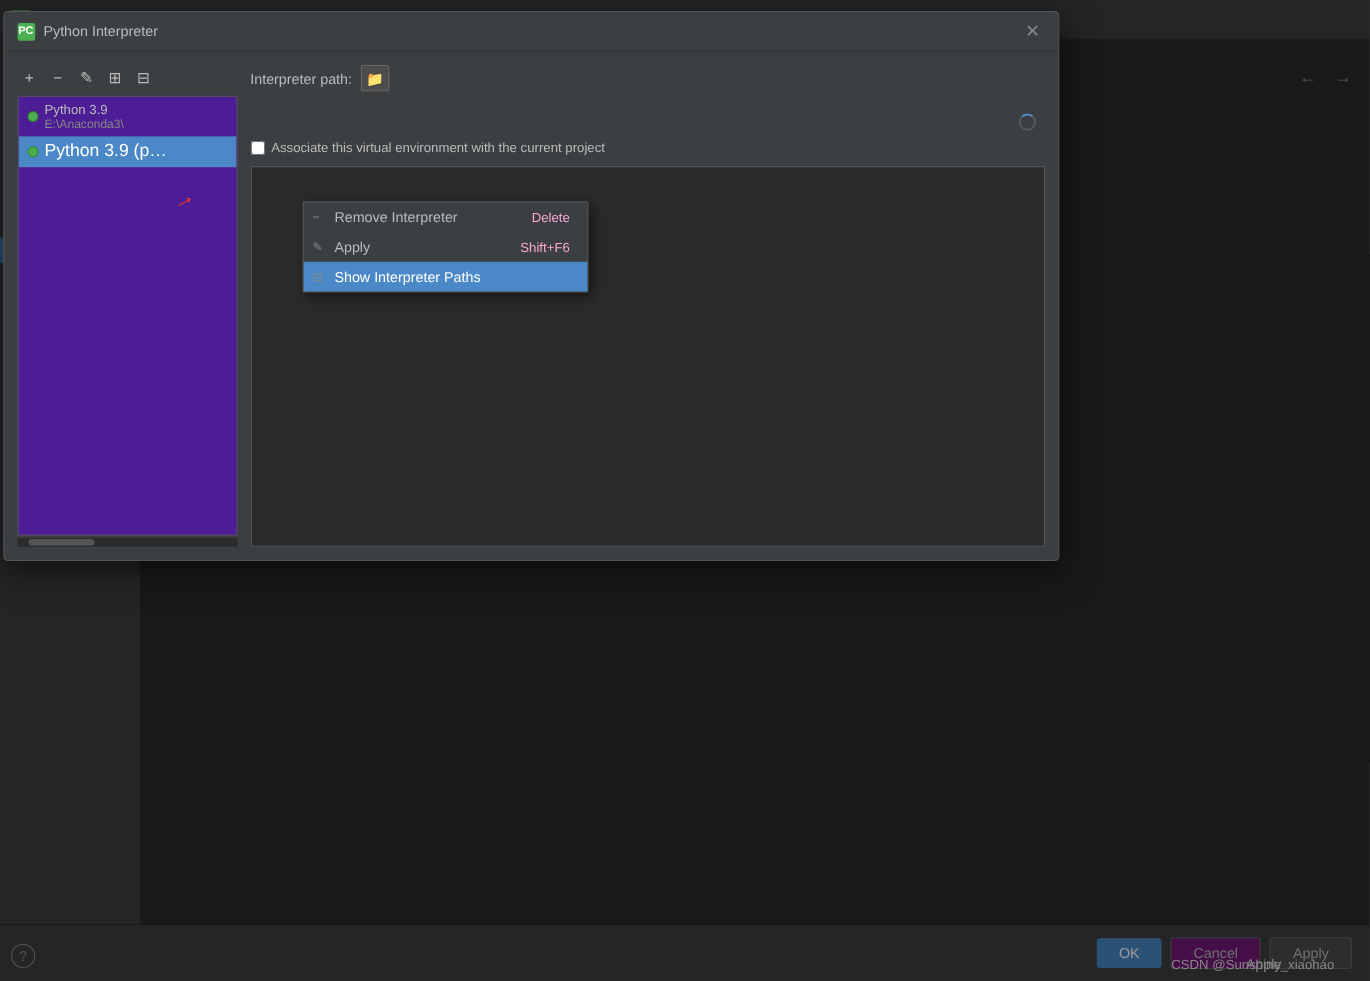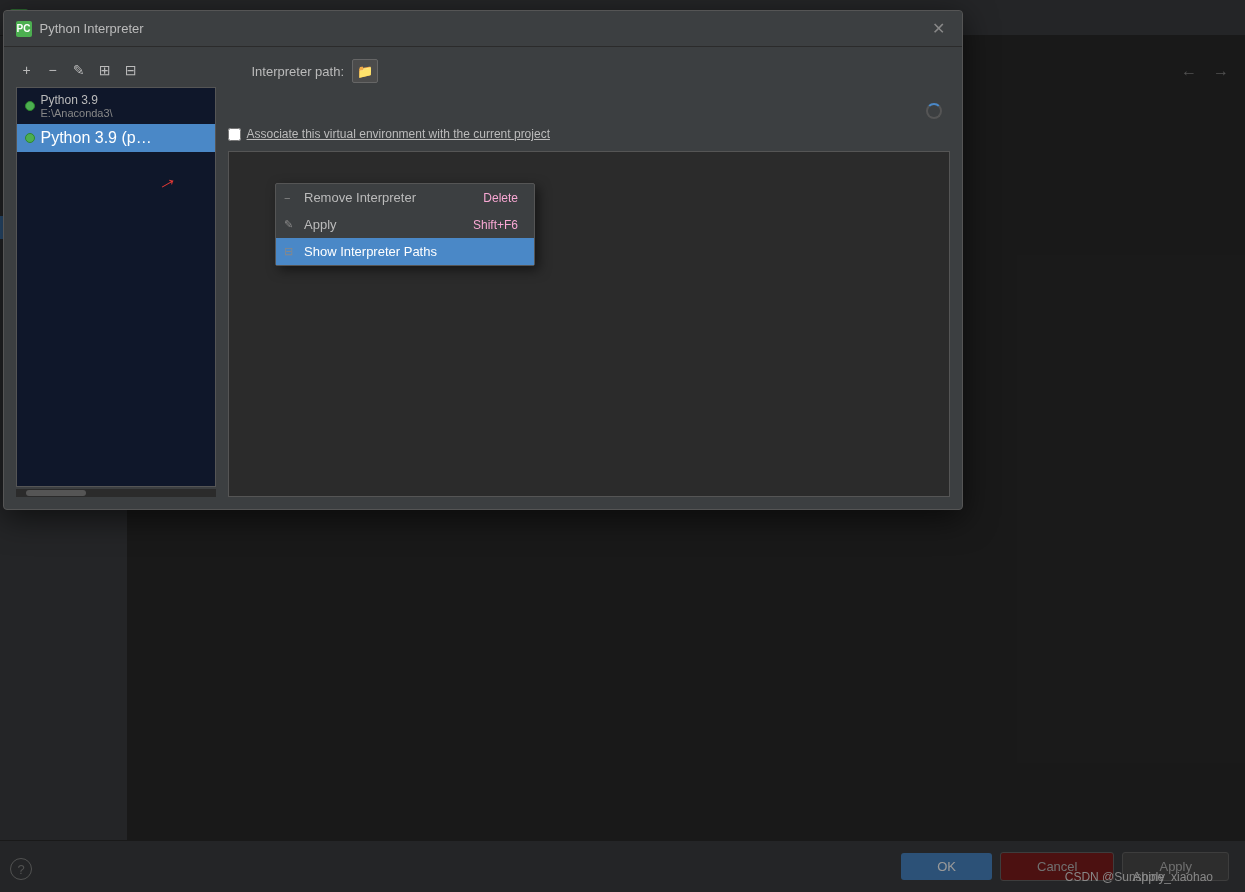--- a/index.html
+++ b/index.html
@@ -114,35 +114,35 @@
       background: #3c3f41;
       display: flex;
       align-items: center;
       justify-content: flex-end;
       padding: 0 16px;
       gap: 8px;
       border-top: 1px solid #2b2b2b;
     }
 
     .btn {
-      padding: 6px 36px;
+      padding: 6px 20px;
       border-radius: 3px;
       cursor: pointer;
       font-size: 13px;
       border: none;
       outline: none;
     }
 
     .btn-ok {
       background: #4a88c7;
       color: white;
     }
 
     .btn-cancel {
-      background: #7f1d1d;
+      background: #701a75;
       color: #bbbbbb;
       border: 1px solid #666;
     }
 
     .btn-apply {
       background: #4c4c4c;
       color: #bbbbbb;
       border: 1px solid #666;
     }
 
@@ -274,21 +274,21 @@
       display: flex;
       align-items: center;
       justify-content: center;
       font-size: 14px;
       padding: 0;
       border-radius: 2px;
     }
 
     .interpreter-list {
       flex: 1;
-      background: #0f172a;
+      background: #4c1d95;
       border: 1px solid #555;
       overflow-y: auto;
     }
 
     .interpreter-item {
       padding: 5px 8px;
       cursor: pointer;
       display: flex;
       align-items: center;
       gap: 6px;
@@ -311,21 +311,20 @@
       flex: 1;
       display: flex;
       flex-direction: column;
     }
 
     .interpreter-path-row {
       display: flex;
       align-items: center;
       gap: 8px;
       margin-bottom: 12px;
-      margin-left: 24px;
     }
 
     .interpreter-path-label {
       color: #bbbbbb;
       font-size: 13px;
       white-space: nowrap;
     }
 
     .interpreter-path-input {
       flex: 1;
@@ -352,21 +351,20 @@
       font-size: 13px;
     }
 
     .show-all-checkbox {
       display: flex;
       align-items: center;
       gap: 6px;
       font-size: 12px;
       color: #bbbbbb;
       margin-bottom: 10px;
-      text-decoration: underline;
     }
 
     .packages-area {
       flex: 1;
       background: #2b2b2b;
       border: 1px solid #555;
     }
 
     
     .spinner-area {

